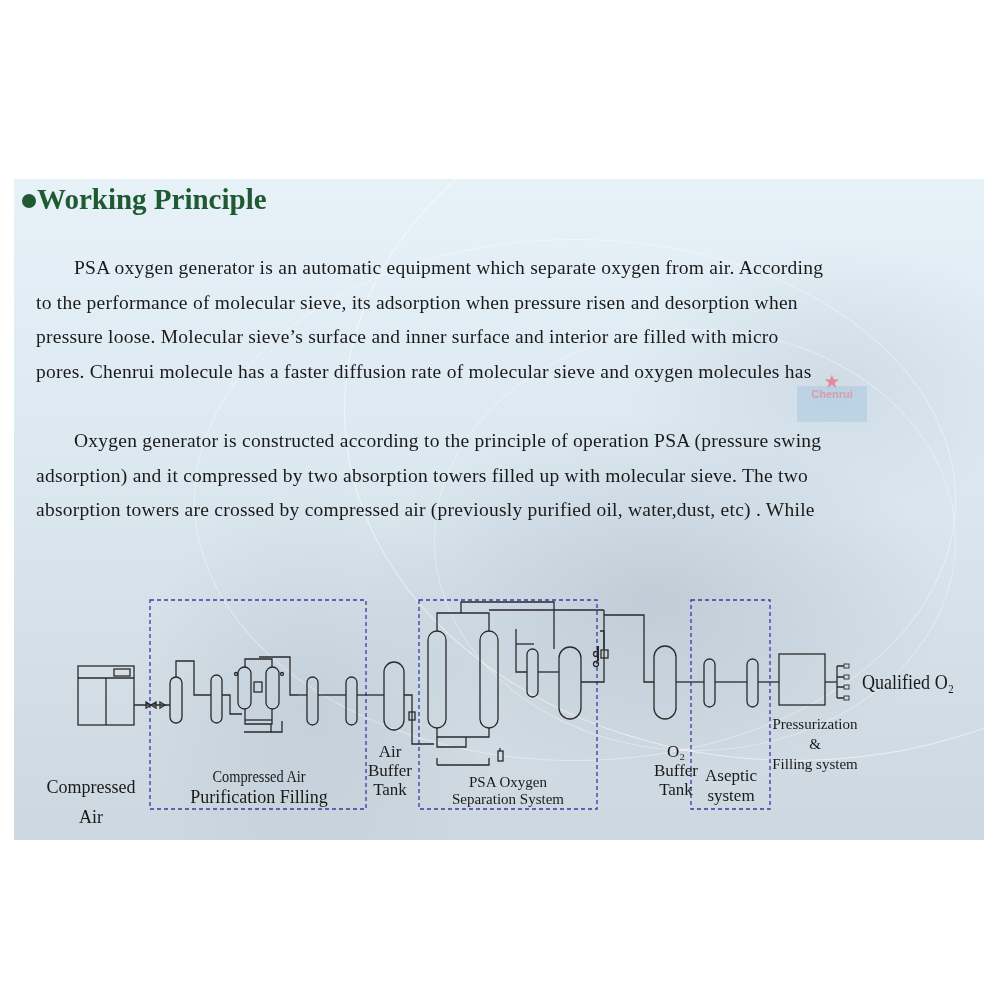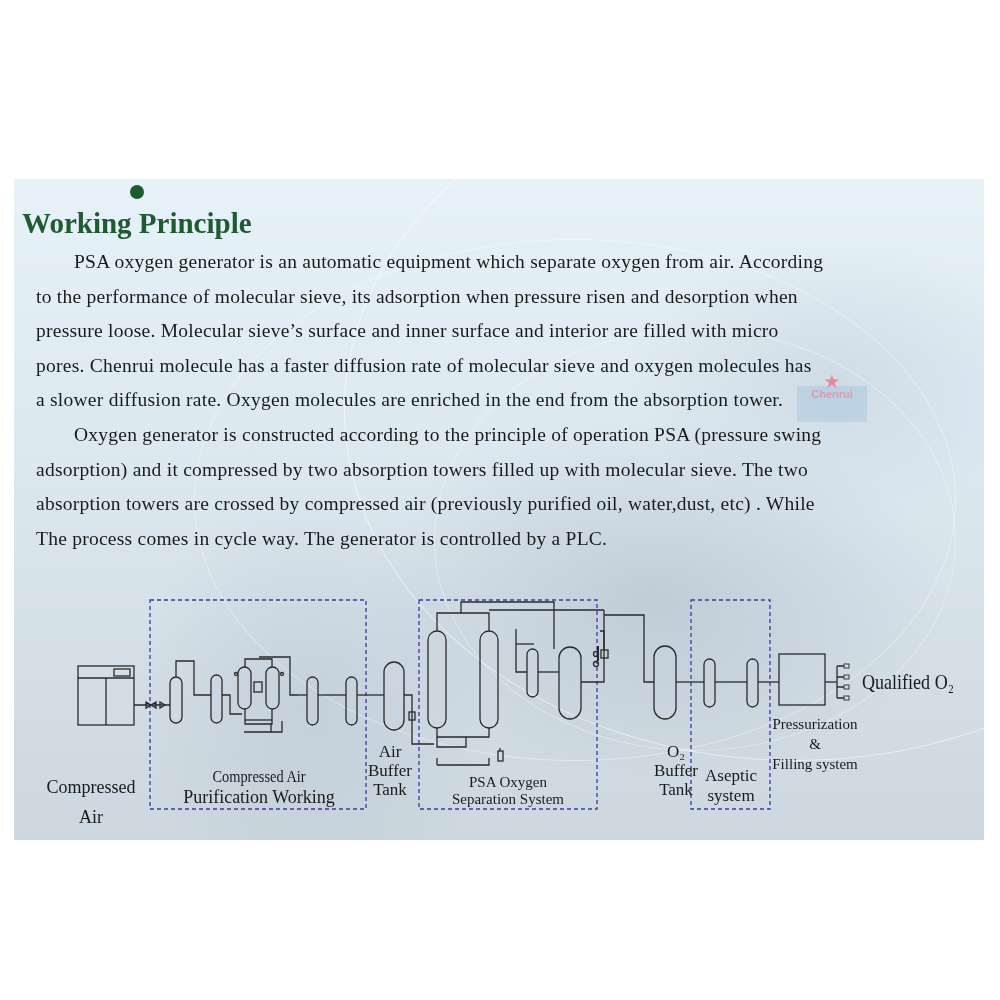--- a/index.html
+++ b/index.html
@@ -9,26 +9,26 @@
     background:
       radial-gradient(ellipse 420px 260px at 640px 420px, rgba(150,165,180,0.35), rgba(150,165,180,0) 70%),
       radial-gradient(ellipse 300px 200px at 820px 200px, rgba(170,185,200,0.30), rgba(170,185,200,0) 70%),
       radial-gradient(ellipse 260px 300px at 300px 520px, rgba(160,175,190,0.28), rgba(160,175,190,0) 70%),
       linear-gradient(180deg, #e6f1f8 0%, #dde9f1 40%, #d3dee6 75%, #ccd7df 100%);
     overflow:hidden;
   }
   .arc { position:absolute; border:1.5px solid rgba(255,255,255,0.55); border-radius:50%; }
   .title {
     position:absolute; left:8px; top:4px; font-size:29px; font-weight:bold; color:#1f5a33;
-    font-family:"Liberation Serif", serif; display:flex; align-items:center; gap:8px;flex-direction:column;
+    font-family:"Liberation Serif", serif; display:flex; align-items:center; gap:1px;
   }
   .bullet { width:14px; height:14px; border-radius:50%; background:#1f5a33; display:inline-block; margin-top:2px; }
   .para {
     position:absolute; left:22px; width:950px; font-size:19.5px; line-height:34.5px; color:#1a1a1a;
-    letter-spacing:0.25px; font-family:"Liberation Serif", serif;
+    letter-spacing:0.25px; font-family:"Liberation Serif", serif;margin-top:6px;
   }
   .para .line { display:block; white-space:nowrap; }
   .para .indent { padding-left:38px; }
   .para1 { top:66px; }
   .para2 { top:239px; }
   .watermark {
     position:absolute; left:783px; top:207px; width:70px; height:36px; background:rgba(150,190,220,0.35);
     color:rgba(240,110,130,0.55); font-family:"Liberation Sans", sans-serif; font-size:11px; font-weight:bold;
     text-align:center; line-height:12px;
   }
@@ -48,28 +48,26 @@
   <div class="title">
     <span class="bullet"></span>
     <span>Working Principle</span>
   </div>
 
   <div class="para para1">
     <span class="line indent">PSA oxygen generator is an automatic equipment which separate oxygen from air. According</span>
     <span class="line">to the performance of molecular sieve, its adsorption when pressure risen and desorption when</span>
     <span class="line">pressure loose. Molecular sieve’s surface and inner surface and interior are filled with micro</span>
     <span class="line">pores. Chenrui molecule has a faster diffusion rate of molecular sieve and oxygen molecules has</span>
-    <span class="line">a slower diffusion rate. Oxygen molecules are enriched in the end from the absorption tower.</span>
   </div>
 
   <div class="para para2">
     <span class="line indent">Oxygen generator is constructed according to the principle of operation PSA (pressure swing</span>
     <span class="line">adsorption) and it compressed by two absorption towers filled up with molecular sieve. The two</span>
     <span class="line">absorption towers are crossed by compressed air (previously purified oil, water,dust, etc) . While</span>
-    <span class="line">The process comes in cycle way. The generator is controlled by a PLC.</span>
   </div>
 
   <div class="watermark">
     <span class="star">★</span>
     <span>Chenrui</span>
   </div>
 
   <svg class="diagram" width="970" height="661" viewBox="0 0 970 661">
     <g fill="none" stroke="#2a2a2a" stroke-width="1.3">
 
@@ -161,21 +159,21 @@
       </g>
     </g>
   </svg>
 
   <div class="lbl" style="left:20px;top:549px;width:114px;font-size:18px;line-height:30px;margin-top:44px;">
     <div>Compressed</div>
     <div>Air</div>
   </div>
   <div class="lbl" style="left:150px;top:587px;width:190px;line-height:21px;">
     <div style="font-size:16px;transform:scaleX(0.9);">Compressed Air</div>
-    <div style="font-size:18px;">Purification Working</div>
+    <div style="font-size:18px;">Purification Filling</div>
   </div>
   <div class="lbl" style="left:350px;top:563px;width:52px;font-size:17px;line-height:19px;">
     <div>Air</div>
     <div>Buffer</div>
     <div>Tank</div>
   </div>
   <div class="lbl" style="left:408px;top:595px;width:172px;font-size:15px;line-height:17px;">
     <div>PSA Oxygen</div>
     <div>Separation System</div>
   </div>

